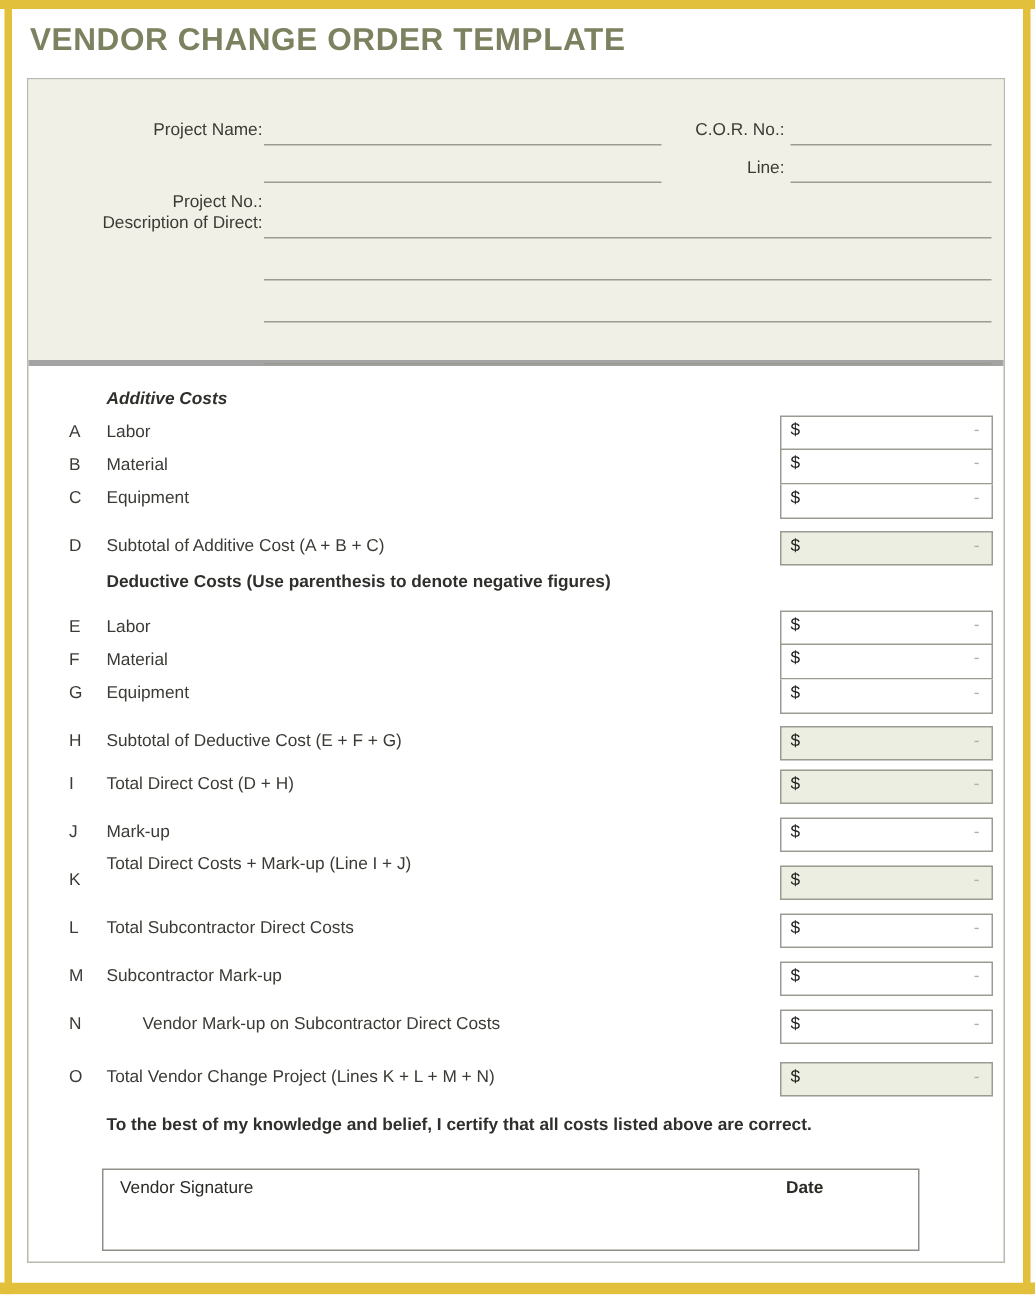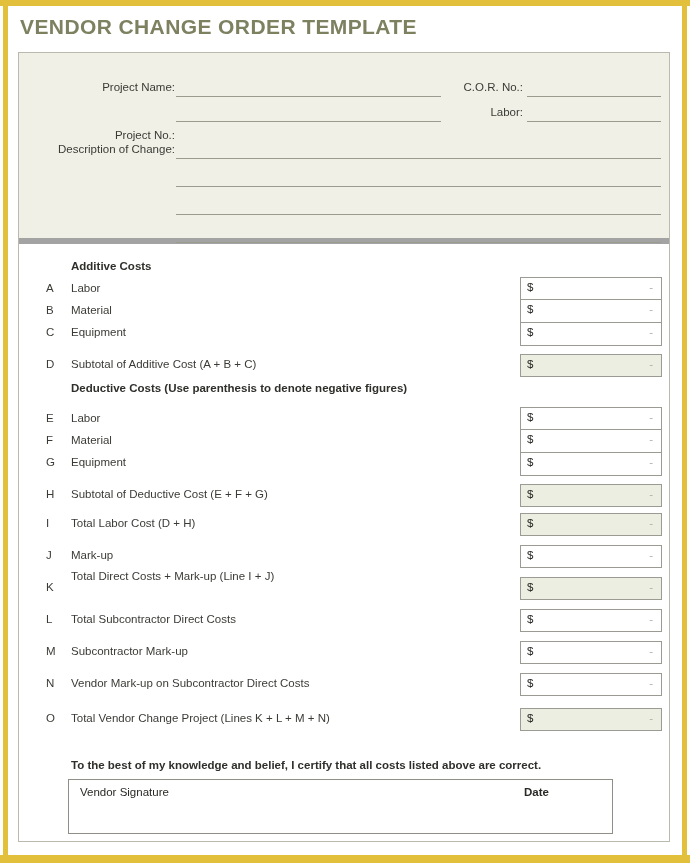--- a/index.html
+++ b/index.html
@@ -63,21 +63,21 @@
   }
 
   
   .header-block {
     position: absolute;
     left: 0;
     top: 0;
     width: 650px;
     height: 191px;
     background: #f0f0e7;
-    border-bottom: 6px solid #a3a3a3;
+    border-bottom: 4px solid #a3a3a3;
     box-sizing: border-box;
   }
   .hdr-label {
     position: absolute;
     font-size: 11.5px;
     color: #3b3b36;
     text-align: right;
     white-space: nowrap;
   }
   .hdr-line {
@@ -209,33 +209,33 @@
 
         <div class="hdr-label" style="left:40px; top:28px; width:116px;">Project Name:</div>
         <div class="hdr-line" style="left:157px; top:43px; width:265px;"></div>
 
         <div class="hdr-label" style="left:40px; top:53px; width:116px;margin-top:23px;">Project No.:</div>
         <div class="hdr-line" style="left:157px; top:68px; width:265px;"></div>
 
         <div class="hdr-label" style="left:380px; top:28px; width:124px;">C.O.R. No.:</div>
         <div class="hdr-line" style="left:508px; top:43px; width:134px;"></div>
 
-        <div class="hdr-label" style="left:380px; top:53px; width:124px;">Labor:</div>
+        <div class="hdr-label" style="left:380px; top:53px; width:124px;">Line:</div>
         <div class="hdr-line" style="left:508px; top:68px; width:134px;"></div>
 
-        <div class="hdr-label" style="left:10px; top:90px; width:146px;">Description of Change:</div>
+        <div class="hdr-label" style="left:10px; top:90px; width:146px;">Description of Direct:</div>
         <div class="hdr-line" style="left:157px; top:105px; width:485px;"></div>
         <div class="hdr-line" style="left:157px; top:133px; width:485px;"></div>
         <div class="hdr-line" style="left:157px; top:161px; width:485px;"></div>
         <div class="hdr-line" style="left:157px; top:189px; width:485px;"></div>
       </div>
 
       <div class="rows-area">
 
-        <div class="section-head" style="top:16px;">Additive Costs</div>
+        <div class="section-head" style="top:16px;font-style:italic;">Additive Costs</div>
 
         <div class="row-letter" style="top:38px;">A</div>
         <div class="row-label" style="top:38px;">Labor</div>
         <div class="amount-box" style="top:33px;">
           <span class="dollar">$</span>
           <span class="dash">-</span>
         </div>
 
         <div class="row-letter" style="top:60px;">B</div>
         <div class="row-label" style="top:60px;">Material</div>
@@ -282,21 +282,21 @@
         </div>
 
         <div class="row-letter" style="top:244px;">H</div>
         <div class="row-label" style="top:244px;">Subtotal of Deductive Cost (E + F + G)</div>
         <div class="amount-box tinted" style="top:240px;">
           <span class="dollar">$</span>
           <span class="dash">-</span>
         </div>
 
         <div class="row-letter" style="top:273px;">I</div>
-        <div class="row-label" style="top:273px;">Total Labor Cost (D + H)</div>
+        <div class="row-label" style="top:273px;">Total Direct Cost (D + H)</div>
         <div class="amount-box tinted" style="top:269px;">
           <span class="dollar">$</span>
           <span class="dash">-</span>
         </div>
 
         <div class="row-letter" style="top:305px;">J</div>
         <div class="row-label" style="top:305px;">Mark-up</div>
         <div class="amount-box" style="top:301px;">
           <span class="dollar">$</span>
           <span class="dash">-</span>
@@ -317,34 +317,34 @@
         </div>
 
         <div class="row-letter" style="top:401px;">M</div>
         <div class="row-label" style="top:401px;">Subcontractor Mark-up</div>
         <div class="amount-box" style="top:397px;">
           <span class="dollar">$</span>
           <span class="dash">-</span>
         </div>
 
         <div class="row-letter" style="top:433px;">N</div>
-        <div class="row-label" style="top:433px;">Vendor Mark-up on Subcontractor Direct Costs</div>
+        <div class="row-label" style="top:433px;margin-left:24px;">Vendor Mark-up on Subcontractor Direct Costs</div>
         <div class="amount-box" style="top:429px;">
           <span class="dollar">$</span>
           <span class="dash">-</span>
         </div>
 
         <div class="row-letter" style="top:468px;">O</div>
         <div class="row-label" style="top:468px;">Total Vendor Change Project (Lines K + L + M + N)</div>
         <div class="amount-box tinted" style="top:464px;">
           <span class="dollar">$</span>
           <span class="dash">-</span>
         </div>
 
-        <div class="certify" style="top:500px;margin-top:15px;">To the best of my knowledge and belief, I certify that all costs listed above are correct.</div>
+        <div class="certify" style="top:500px;">To the best of my knowledge and belief, I certify that all costs listed above are correct.</div>
 
         <div class="sig-box" style="top:535px;">
           <span class="sig-label">Vendor Signature</span>
           <span class="date-label">Date</span>
         </div>
       </div>
     </div>
 
     <div class="watermark"></div>
   </div>

